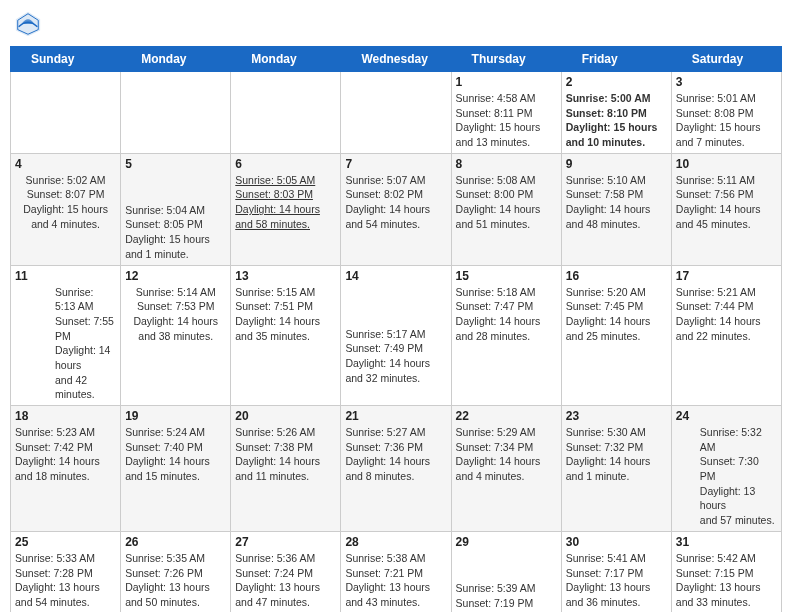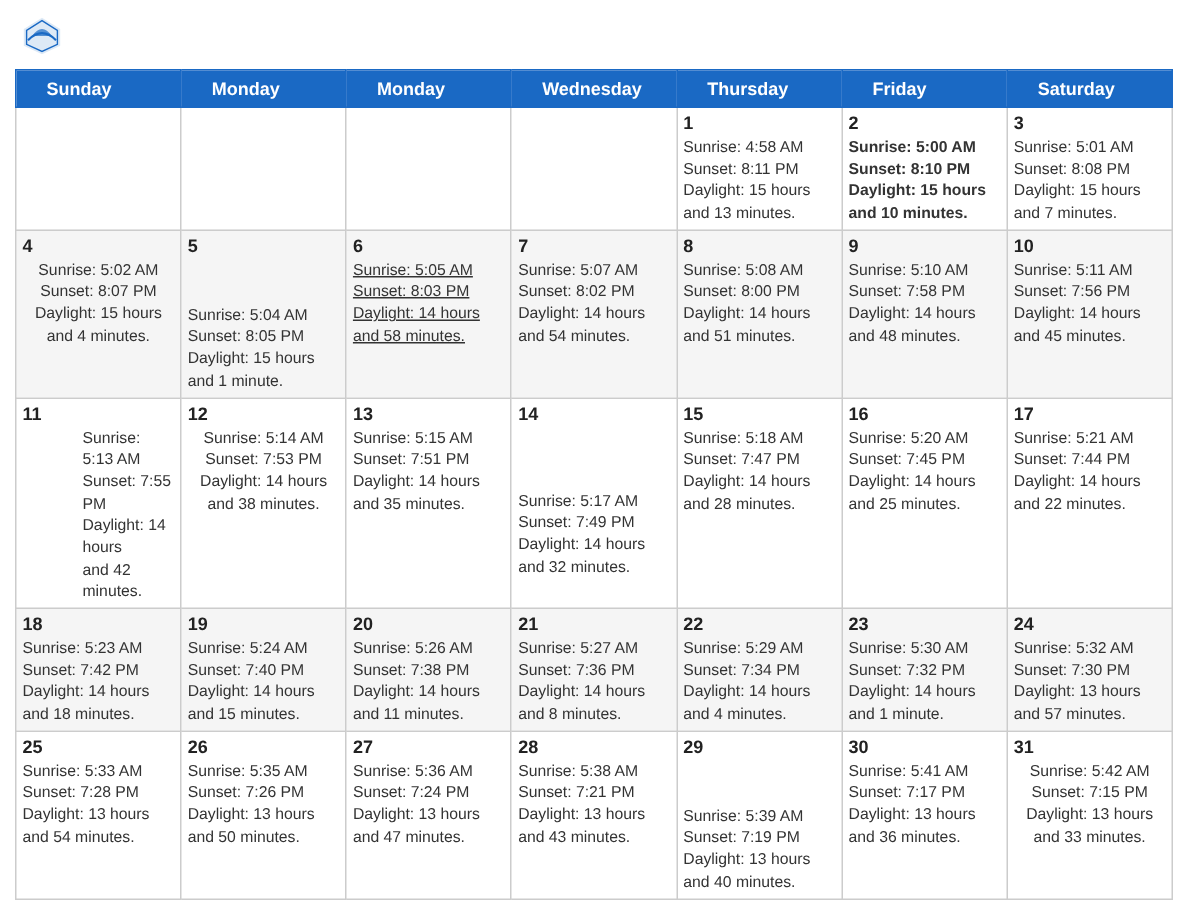--- a/index.html
+++ b/index.html
@@ -298,21 +298,21 @@
         </td>
         <td>
           <div class="day-num">23</div>
           <div class="day-info" style="white-space: pre-line;">Sunrise: 5:30 AM
 Sunset: 7:32 PM
 Daylight: 14 hours
 and 1 minute.</div>
         </td>
         <td>
           <div class="day-num">24</div>
-          <div class="day-info" style="white-space: pre-line;">Sunrise: 5:32 AM
+          <div class="day-info" style="white-space: pre-line; margin-left: 24px;">Sunrise: 5:32 AM
 Sunset: 7:30 PM
 Daylight: 13 hours
 and 57 minutes.</div>
         </td>
       </tr>
       <tr>
         <td>
           <div class="day-num">25</div>
           <div class="day-info" style="white-space: pre-line;">Sunrise: 5:33 AM
 Sunset: 7:28 PM
@@ -349,20 +349,20 @@
         </td>
         <td>
           <div class="day-num">30</div>
           <div class="day-info" style="white-space: pre-line;">Sunrise: 5:41 AM
 Sunset: 7:17 PM
 Daylight: 13 hours
 and 36 minutes.</div>
         </td>
         <td>
           <div class="day-num">31</div>
-          <div class="day-info" style="white-space: pre-line; text-align: center;">Sunrise: 5:42 AM
+          <div class="day-info" style="white-space: pre-line;">Sunrise: 5:42 AM
 Sunset: 7:15 PM
 Daylight: 13 hours
 and 33 minutes.</div>
         </td>
       </tr>
     </tbody>
 </table>
 
 </body></html>

